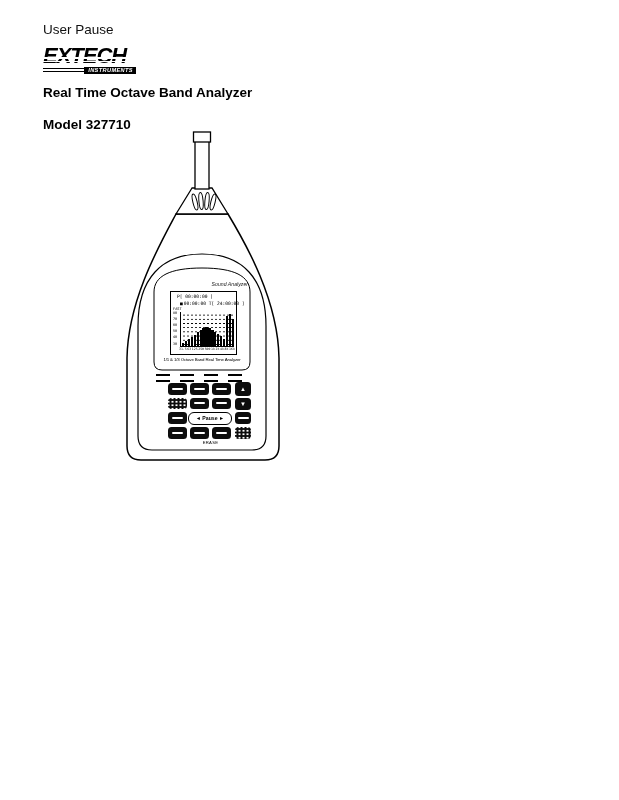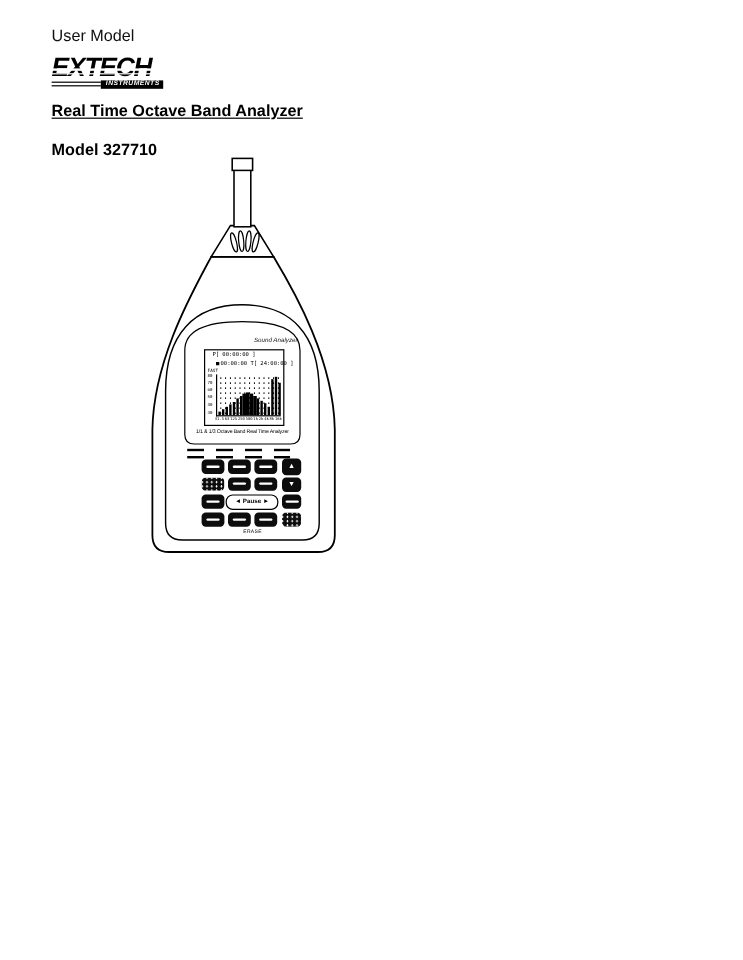--- a/index.html
+++ b/index.html
@@ -14,21 +14,21 @@
   .logo-brand { position:relative; font-weight:800; font-style:italic;
                 font-size:22px; line-height:20px; letter-spacing:-1px; color:#000; }
   .logo-stripe { position:absolute; left:-2px; width:103%; height:1.6px; background:#fff; }
   .stripe-1 { top:11px; } .stripe-2 { top:14.8px; }
   .logo-bottom { display:flex; height:7.5px; margin-top:0.5px; }
   .logo-lines { flex:1; display:flex; flex-direction:column; justify-content:space-evenly; }
   .logo-lines div { height:1.2px; background:#000; }
   .logo-sub { background:#000; color:#fff; font-style:italic; font-weight:700;
               font-size:5.6px; letter-spacing:0.4px; display:flex; align-items:center;
               padding:0 3px 0 4px; }
-  .title-product { position:absolute; left:43px; top:85px; font-size:13.5px; font-weight:700;text-decoration:underline; }
+  .title-product { position:absolute; left:43px; top:85px; font-size:13.5px; font-weight:700; }
   .title-model   { position:absolute; left:43px; top:117px; font-size:13.5px; font-weight:700; }
 
   
   .device { position:absolute; left:114px; top:130px; width:176px; height:336px; }
   .device svg { position:absolute; inset:0; }
 
   .panel-label { position:absolute; left:84px; top:151px; width:50px; text-align:right;
                  font-style:italic; font-size:5.2px; color:#222; }
 
   .lcd { position:absolute; left:56px; top:161px; width:67px; height:64px;
@@ -73,21 +73,21 @@
                display:flex; align-items:center; justify-content:center;
                font-size:5.2px; font-weight:700; white-space:nowrap; }
   .erase-label { position:absolute; left:76px; top:309.5px; width:41px; text-align:center;
                  font-size:4.2px; letter-spacing:0.3px; }
 </style>
 </head>
 <body>
 
 <div class="page">
 
-  <div class="user-manual">User Model</div>
+  <div class="user-manual">User Pause</div>
 
   <div class="logo">
     <div class="logo-brand">
       <span>EXTECH</span>
       <div class="logo-stripe stripe-1"></div>
       <div class="logo-stripe stripe-2"></div>
     </div>
     <div class="logo-bottom">
       <div class="logo-lines">
           <div></div>

